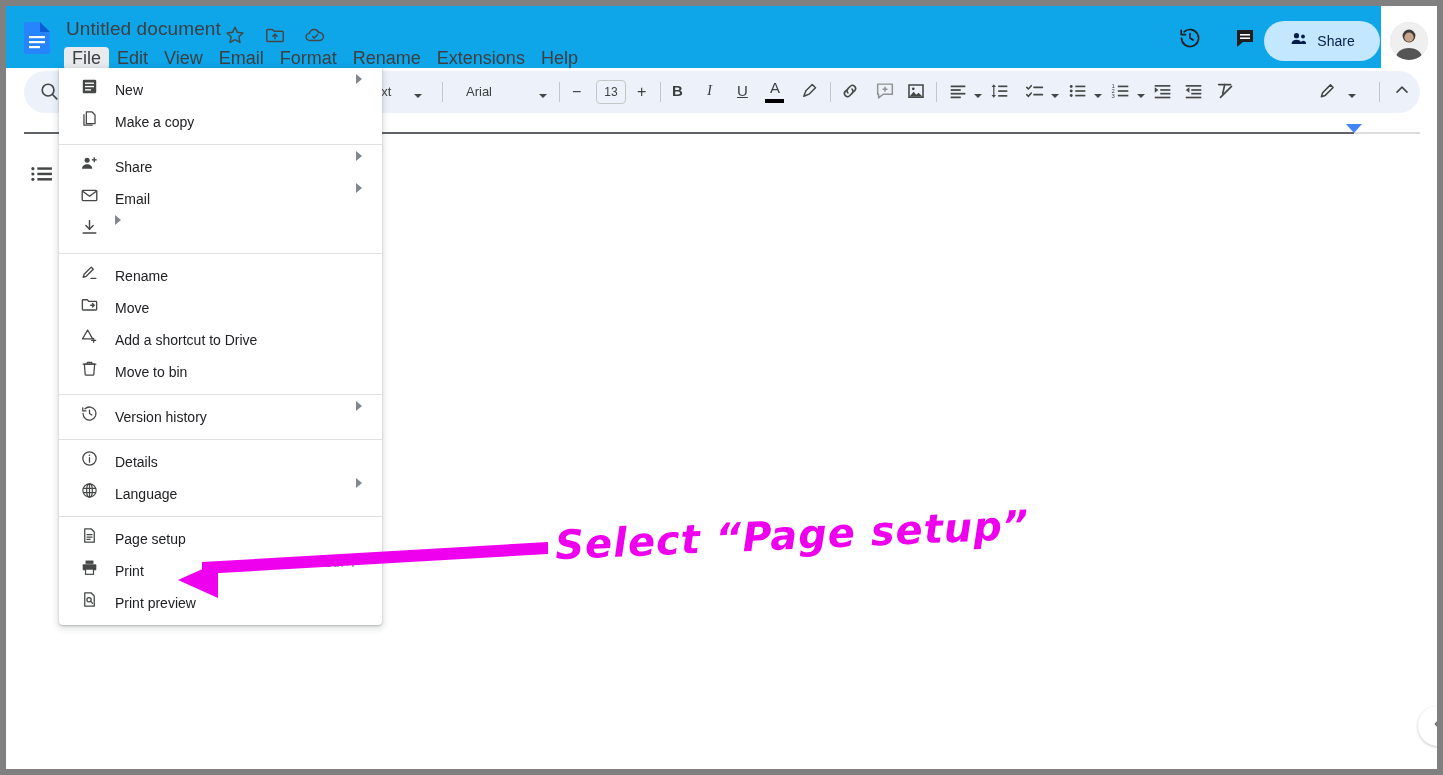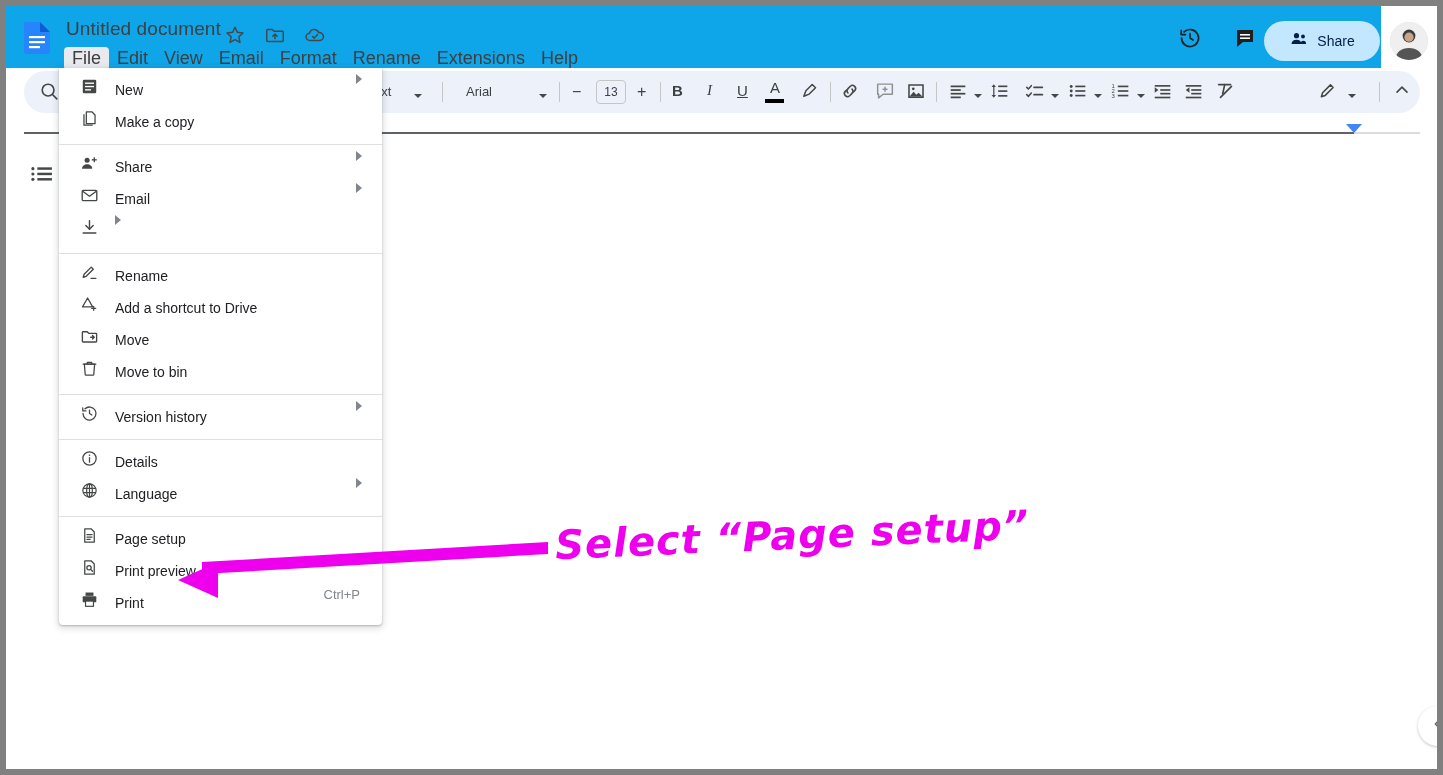--- a/index.html
+++ b/index.html
@@ -603,36 +603,36 @@
         <svg viewBox="0 0 24 24" width="19" height="19" fill="none" stroke="#444746" stroke-width="1.7" stroke-linejoin="round">
           <path d="M4 18 l1.2 -3.8 9 -9 2.6 2.6 -9 9z"></path>
           <path d="M14 19.5 h6" stroke-linecap="round"></path>
         </svg>
       </span>
       <span class="mlabel">Rename</span>
     </div>
 
     <div class="mrow">
       <span class="micon">
+        <svg viewBox="0 0 24 24" width="19" height="19" fill="none" stroke="#444746" stroke-width="1.7" stroke-linejoin="round">
+          <path d="M3 7 a1 1 0 0 1 1 -1 h5 l2 2 h9 a1 1 0 0 1 1 1 v9 a1 1 0 0 1 -1 1 H4 a1 1 0 0 1 -1 -1z"></path>
+          <path d="M13.5 13 h4.4 M15.8 10.8 L18 13 l-2.2 2.2" stroke-linecap="round"></path>
+        </svg>
+      </span>
+      <span class="mlabel">Move</span>
+    </div>
+
+    <div class="mrow">
+      <span class="micon">
         <svg viewBox="0 0 24 24" width="19" height="19" fill="none" stroke="#444746" stroke-width="1.6" stroke-linejoin="round">
           <path d="M9.6 3.8 L3.2 15 h12.8z"></path>
           <path d="M17.3 14.4 v5 M14.8 16.9 h5" stroke-linecap="round"></path>
         </svg>
       </span>
       <span class="mlabel">Add a shortcut to Drive</span>
-    </div>
-
-    <div class="mrow">
-      <span class="micon">
-        <svg viewBox="0 0 24 24" width="19" height="19" fill="none" stroke="#444746" stroke-width="1.7" stroke-linejoin="round">
-          <path d="M3 7 a1 1 0 0 1 1 -1 h5 l2 2 h9 a1 1 0 0 1 1 1 v9 a1 1 0 0 1 -1 1 H4 a1 1 0 0 1 -1 -1z"></path>
-          <path d="M13.5 13 h4.4 M15.8 10.8 L18 13 l-2.2 2.2" stroke-linecap="round"></path>
-        </svg>
-      </span>
-      <span class="mlabel">Move</span>
     </div>
 
     <div class="mrow">
       <span class="micon">
         <svg viewBox="0 0 24 24" width="19" height="19" fill="none" stroke="#444746" stroke-width="1.6" stroke-linejoin="round">
           <path d="M5.5 6.5 h13 l-1.1 13 a1 1 0 0 1 -1 1 h-8.8 a1 1 0 0 1 -1 -1z"></path>
           <path d="M9.2 6.5 V4.3 h5.6 V6.5"></path>
           <path d="M4 6.5 h16" stroke-linecap="round"></path>
         </svg>
       </span>
@@ -685,39 +685,39 @@
         <svg viewBox="0 0 24 24" width="19" height="19" fill="none" stroke="#444746" stroke-width="1.6" stroke-linejoin="round">
           <path d="M6 3.5 h8 l4 4 v13 H6z"></path>
           <path d="M8.8 11 h6.4 M8.8 14 h6.4 M8.8 17 h4" stroke-linecap="round"></path>
         </svg>
       </span>
       <span class="mlabel">Page setup</span>
     </div>
 
     <div class="mrow">
       <span class="micon">
+        <svg viewBox="0 0 24 24" width="19" height="19" fill="#444746">
+          <rect x="7" y="3.2" width="10" height="4.2"></rect>
+          <rect x="3.4" y="8" width="17.2" height="7.6" rx="1.2"></rect>
+          <rect x="7" y="14" width="10" height="6.6" fill="#fff" stroke="#444746" stroke-width="1.5"></rect>
+        </svg>
+      </span>
+      <span class="mlabel">Print</span>
+      <span class="maccel">Ctrl+P</span>
+    </div>
+
+    <div class="mrow">
+      <span class="micon">
         <svg viewBox="0 0 24 24" width="19" height="19" fill="none" stroke="#444746" stroke-width="1.6" stroke-linejoin="round">
           <path d="M6 3.5 h8 l4 4 v13 H6z"></path>
           <circle cx="11.4" cy="12.4" r="2.7"></circle>
           <path d="M13.4 14.4 L15.8 16.8" stroke-linecap="round"></path>
         </svg>
       </span>
       <span class="mlabel">Print preview</span>
-    </div>
-
-    <div class="mrow">
-      <span class="micon">
-        <svg viewBox="0 0 24 24" width="19" height="19" fill="#444746">
-          <rect x="7" y="3.2" width="10" height="4.2"></rect>
-          <rect x="3.4" y="8" width="17.2" height="7.6" rx="1.2"></rect>
-          <rect x="7" y="14" width="10" height="6.6" fill="#fff" stroke="#444746" stroke-width="1.5"></rect>
-        </svg>
-      </span>
-      <span class="mlabel">Print</span>
-      <span class="maccel">Ctrl+P</span>
     </div>
   </div>
 
   <svg id="annotation" viewBox="0 0 1431 763">
     <polygon points="542,536 542,548 196,568 196,556" fill="#ee00ee"></polygon>
     <polygon points="172,574 212,556 212,592" fill="#ee00ee"></polygon>
   </svg>
   <div id="annot-text">Select “Page setup”</div>
 
 </div>

